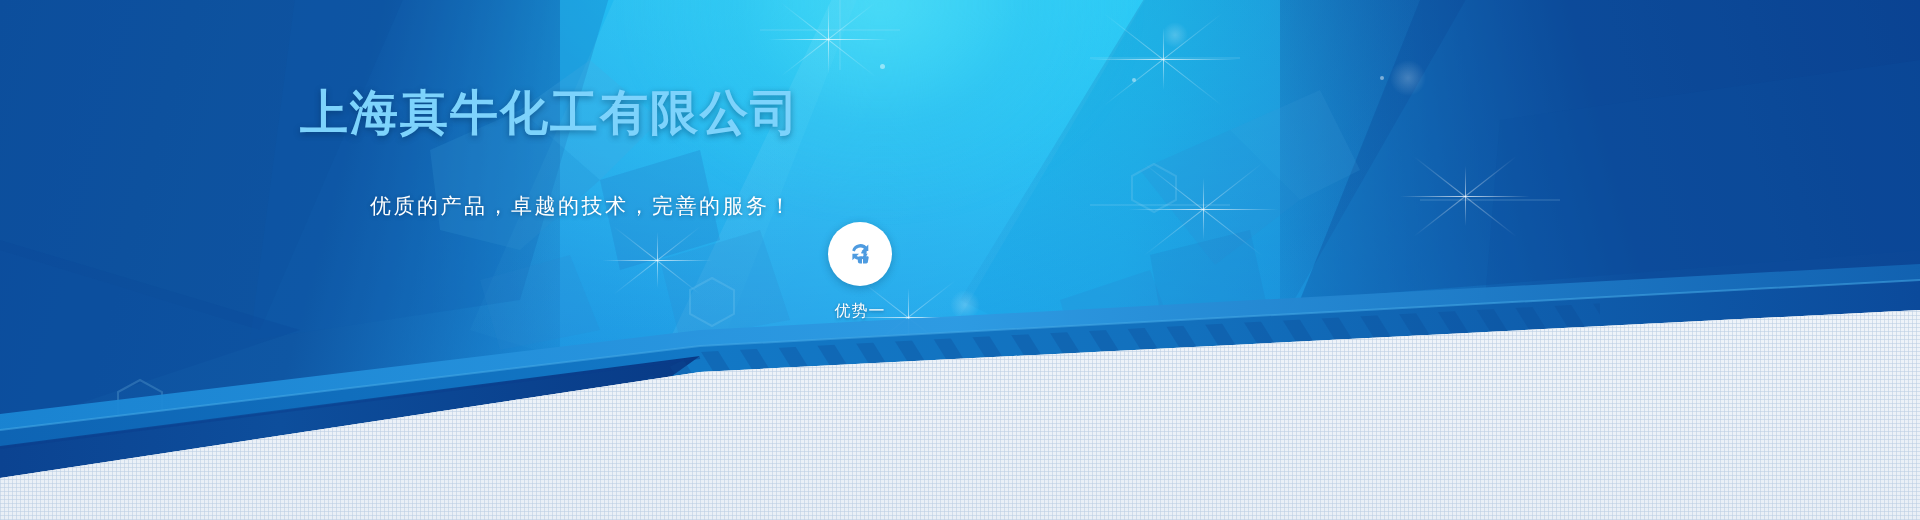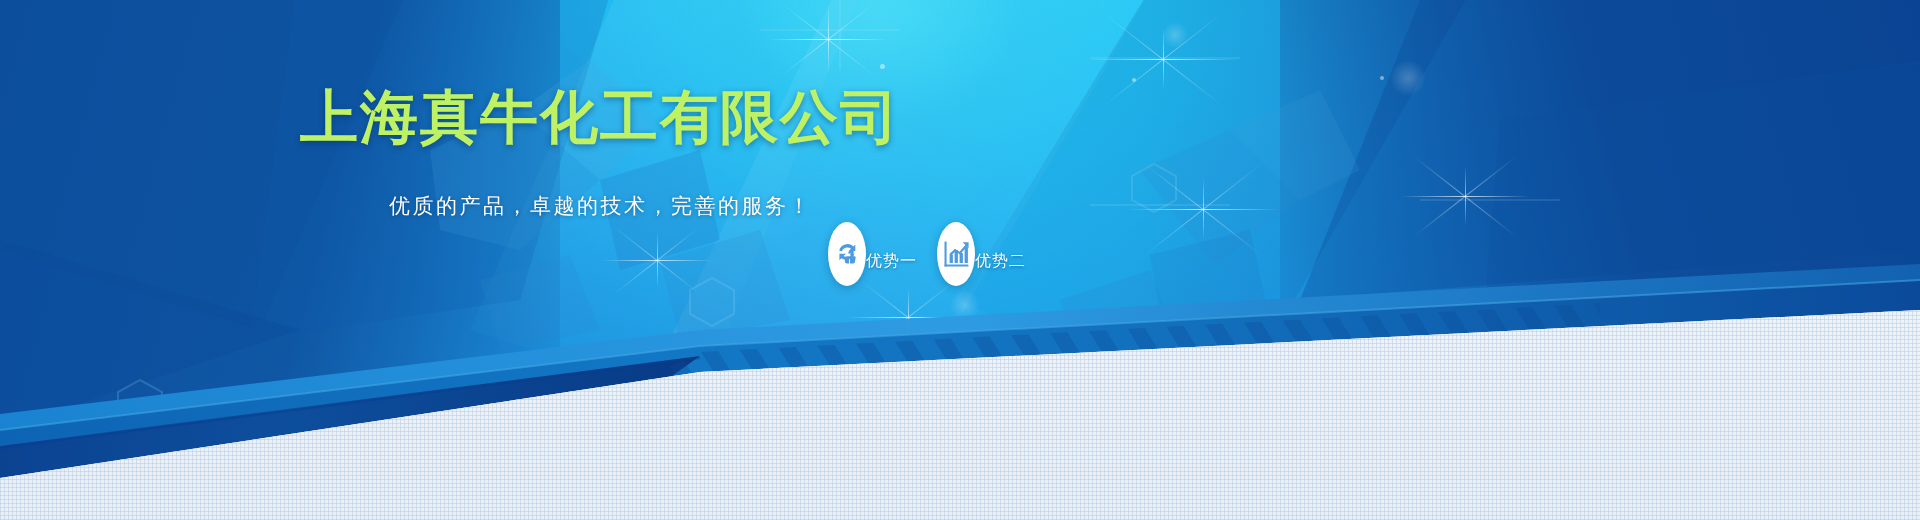--- a/index.html
+++ b/index.html
@@ -64,43 +64,43 @@
     background-image:
       repeating-linear-gradient(0deg, rgba(186,205,226,.55) 0 1px, rgba(255,255,255,0) 1px 4px),
       repeating-linear-gradient(90deg, rgba(186,205,226,.55) 0 1px, rgba(255,255,255,0) 1px 4px),
       linear-gradient(180deg,#f7fafd 0%,#e9eff6 100%);
     clip-path:polygon(0 520px, 0 478px, 700px 372px, 1920px 310px, 1920px 520px);
   }
 
   
   .title{
     position:absolute; left:300px; top:88px;
-    font-size:58px; line-height:1;
+    font-size:48px; line-height:1;
     letter-spacing:2px;
-    color:#bef264;
+    color:#7dd3fc;
     font-weight:700;
     text-shadow:0 2px 6px rgba(3,40,80,.45);
     white-space:nowrap;
   }
   .subtitle{
-    position:absolute; left:389px; top:196px;
+    position:absolute; left:370px; top:196px;
     font-size:21px; line-height:1;
     letter-spacing:2.5px;
     color:#ffffff;
     font-weight:500;
     text-shadow:0 1px 4px rgba(3,40,80,.45);
     white-space:nowrap;
   }
 
   
   .features{
     position:absolute; left:828px; top:222px;
     display:flex; gap:45px; align-items:flex-start;
   }
-  .feature{width:64px;display:flex;flex-direction:row;align-items:center;}
+  .feature{width:64px;display:flex;flex-direction:column;align-items:center;}
   .badge{
     width:64px;height:64px;border-radius:50%;
     background:#ffffff;
     display:flex;align-items:center;justify-content:center;
     box-shadow:0 2px 8px rgba(3,40,80,.28);
   }
   .badge svg{display:block;}
   .feature .flabel{
     margin-top:15px;
     font-size:16px;
@@ -279,36 +279,17 @@
               <path d="M19.0 28.4h2.0v-7.2h-2.0a2.2 2.2 0 0 0-2.2 2.2v2.8a2.2 2.2 0 0 0 2.2 2.2z"></path>
               <path d="M22.0 21.2h4.1c1.0 0 1.6 0.5 1.6 1.3l-0.9 4.8c-0.1 0.7-0.7 1.1-1.5 1.1H22.0v-7.2z"></path>
               <path d="M24.0 14.8c1.1 0 1.9 1.0 1.7 2.1l-0.5 2.6c-0.1 0.6-0.6 1.0-1.2 1.0h-1.9l0.5-2.1h-2.3v-1.4l2.4-2.2h1.3z"></path>
             </g>
           </svg>
         </span>
       </div>
       <div class="flabel">优势一</div>
     </div>
 
-    <div class="feature">
-      <div class="badge">
-        <span>
-          <svg width="38" height="38" viewBox="0 0 38 38">
-            <g fill="#4E9BE0">
-              <rect x="7.5" y="6.5" width="2.1" height="25" rx="0.6"></rect>
-              <rect x="7.5" y="29.4" width="24" height="2.1" rx="0.6"></rect>
-              <rect x="12.6" y="19.5" width="3.3" height="8.4" rx="0.5"></rect>
-              <rect x="17.6" y="15.0" width="3.3" height="12.9" rx="0.5"></rect>
-              <rect x="22.6" y="18.0" width="3.3" height="9.9" rx="0.5"></rect>
-              <rect x="27.6" y="12.0" width="3.3" height="15.9" rx="0.5"></rect>
-              <path d="M12.4 19.0l5.6-5.3 4.5 3.0 6.3-7.2 1.6 1.5-7.4 8.4-4.6-3.0-4.6 4.3z"></path>
-              <path d="M25.6 7.2h6.0v6.0l-2.1-2.1-1.8-1.8z"></path>
-            </g>
-          </svg>
-        </span>
-      </div>
-      <div class="flabel">优势二</div>
-    </div>
 
 
 
   </div>
 </div>
 
 </body></html>

